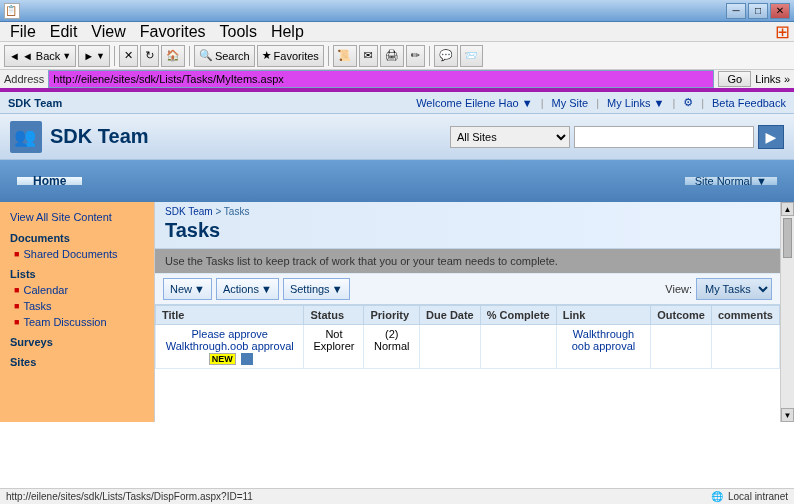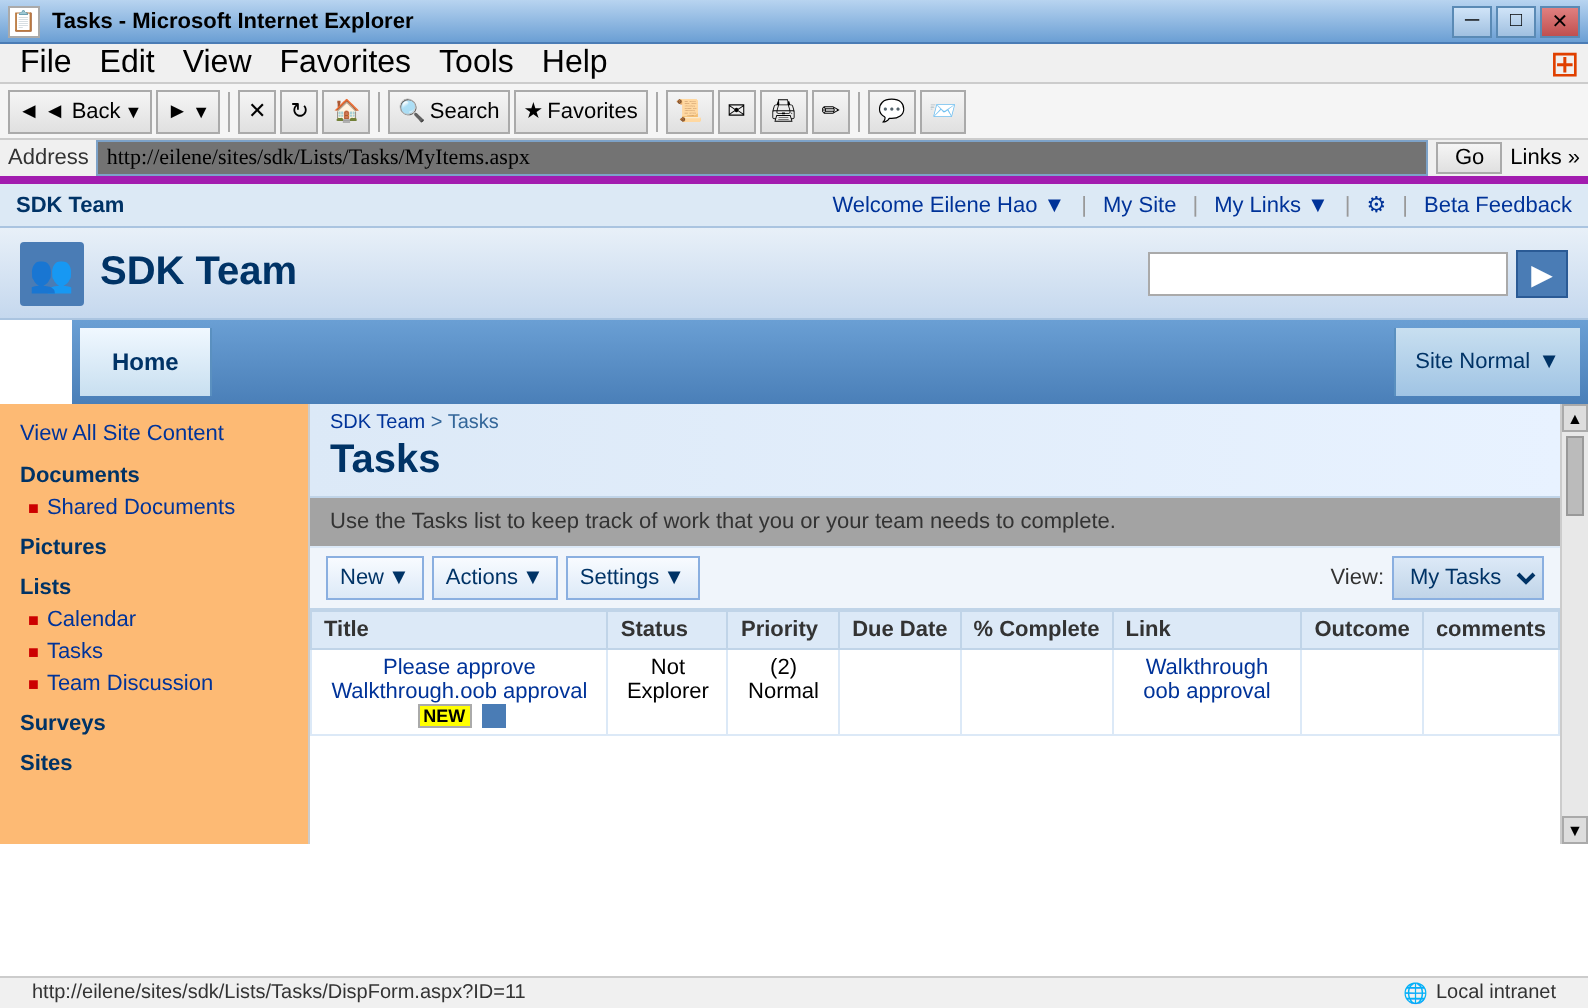--- a/index.html
+++ b/index.html
@@ -55,21 +55,21 @@
     .address-bar {
       background: #f0f0f0;
       height: 22px;
       display: flex;
       align-items: center;
       padding: 0 4px;
       border-bottom: 4px solid #a21caf;
       gap: 4px;
     }
     .address-label { font-size: 11px; color: #333; }
-    .address-input { flex: 1; height: 18px; border: 1px solid #7da2c8; padding: 0 4px; font-size: 11px; background: #737373; font-family: Liberation Serif, serif; }
+    .address-input { flex: 1; height: 18px; border: 1px solid #7da2c8; padding: 0 4px; font-size: 11px; background: #d946ef; }
     .go-btn { padding: 1px 8px; font-size: 11px; background: linear-gradient(to bottom, #f5f5f5, #e0e0e0); border: 1px solid #aaa; cursor: pointer; }
     .links-btn { font-size: 11px; cursor: pointer; }
 
     
     .sp-top-bar {
       background: #dce9f5;
       height: 22px;
       display: flex;
       align-items: center;
       justify-content: space-between;
@@ -100,22 +100,21 @@
     .sp-search-input { width: 180px; height: 22px; border: 1px solid #aaa; padding: 0 4px; font-size: 11px; }
     .sp-search-btn { width: 26px; height: 24px; background: #4a7cb5; border: 1px solid #2a5a95; cursor: pointer; display: flex; align-items: center; justify-content: center; color: #fff; font-size: 14px; }
 
     
     .sp-nav {
       background: linear-gradient(to bottom, #6a9fd4, #4a7fb8);
       height: 42px;
       display: flex;
       align-items: center;
       justify-content: space-between;
-      padding: 4px;
-      margin-left: 36px;
+      padding: 17px;
     }
     .sp-nav-home {
       background: linear-gradient(to bottom, #f0f8ff, #c8dff0);
       padding: 4px 16px;
       font-size: 12px;
       font-weight: bold;
       color: #003366;
       border-right: 1px solid #5a90c0;
       cursor: pointer;
       height: 100%;
@@ -263,21 +262,21 @@
       position: fixed;
       bottom: 0;
       left: 0;
       width: 794px;
       height: 16px;
       background: #f0f0f0;
       border-top: 1px solid #ccc;
       display: flex;
       align-items: center;
       justify-content: space-between;
-      padding: 0 16px;
+      padding: 0 6px;
       font-size: 10px;
       color: #333;
     }
     .status-right { display: flex; align-items: center; gap: 4px; }
 
     
     .sp-main-scroll { display: flex; height: 220px; }
     .sp-content-inner { flex: 1; overflow: hidden; }
     .sp-scrollbar { width: 14px; background: #f0f0f0; border-left: 1px solid #ccc; display: flex; flex-direction: column; }
     .scroll-up, .scroll-down { height: 14px; background: #ddd; border: 1px solid #aaa; display: flex; align-items: center; justify-content: center; cursor: pointer; font-size: 8px; }
@@ -285,21 +284,20 @@
     .scroll-thumb { height: 40px; background: #bbb; border: 1px solid #999; margin: 2px; cursor: pointer; }
   </style>
 </head>
 <body>
 
 <div class="title-bar">
   <div class="title-bar-left">
     <div class="title-bar-icon">
       <span>📋</span>
     </div>
-    <span class="title-bar-text">Tasks - Microsoft Internet Explorer</span>
   </div>
   <div class="title-bar-buttons">
     <div class="title-btn">─</div>
     <div class="title-btn">□</div>
     <div class="title-btn close">✕</div>
   </div>
 </div>
 
 <div class="menu-bar">
   <span class="menu-item">File</span>
@@ -385,20 +383,23 @@
 </div>
 
 <div class="sp-header">
   <div class="sp-logo">
     <div class="sp-logo-img">
       <span class="sp-logo-icon">👥</span>
     </div>
     <span class="sp-site-title">SDK Team</span>
   </div>
   <div class="sp-search-area">
+    <select class="sp-search-select">
+      <option>All Sites</option>
+    </select>
     <input class="sp-search-input" type="text" style="">
     <div class="sp-search-btn">
       <span>▶</span>
     </div>
   </div>
 </div>
 
 <div class="sp-nav">
   <div class="sp-nav-home">
     <span>Home</span>
@@ -411,21 +412,20 @@
 
 <div class="sp-main-scroll">
 
   <div class="sp-sidebar">
     <a class="sidebar-section-link">View All Site Content</a>
     <div class="sidebar-heading">Documents</div>
     <a class="sidebar-item">
       <span class="sidebar-bullet">■</span>
       <span>Shared Documents</span>
     </a>
-    <div class="sidebar-heading">Pictures</div>
     <div class="sidebar-heading">Lists</div>
     <a class="sidebar-item">
       <span class="sidebar-bullet">■</span>
       <span>Calendar</span>
     </a>
     <a class="sidebar-item">
       <span class="sidebar-bullet">■</span>
       <span>Tasks</span>
     </a>
     <a class="sidebar-item">

